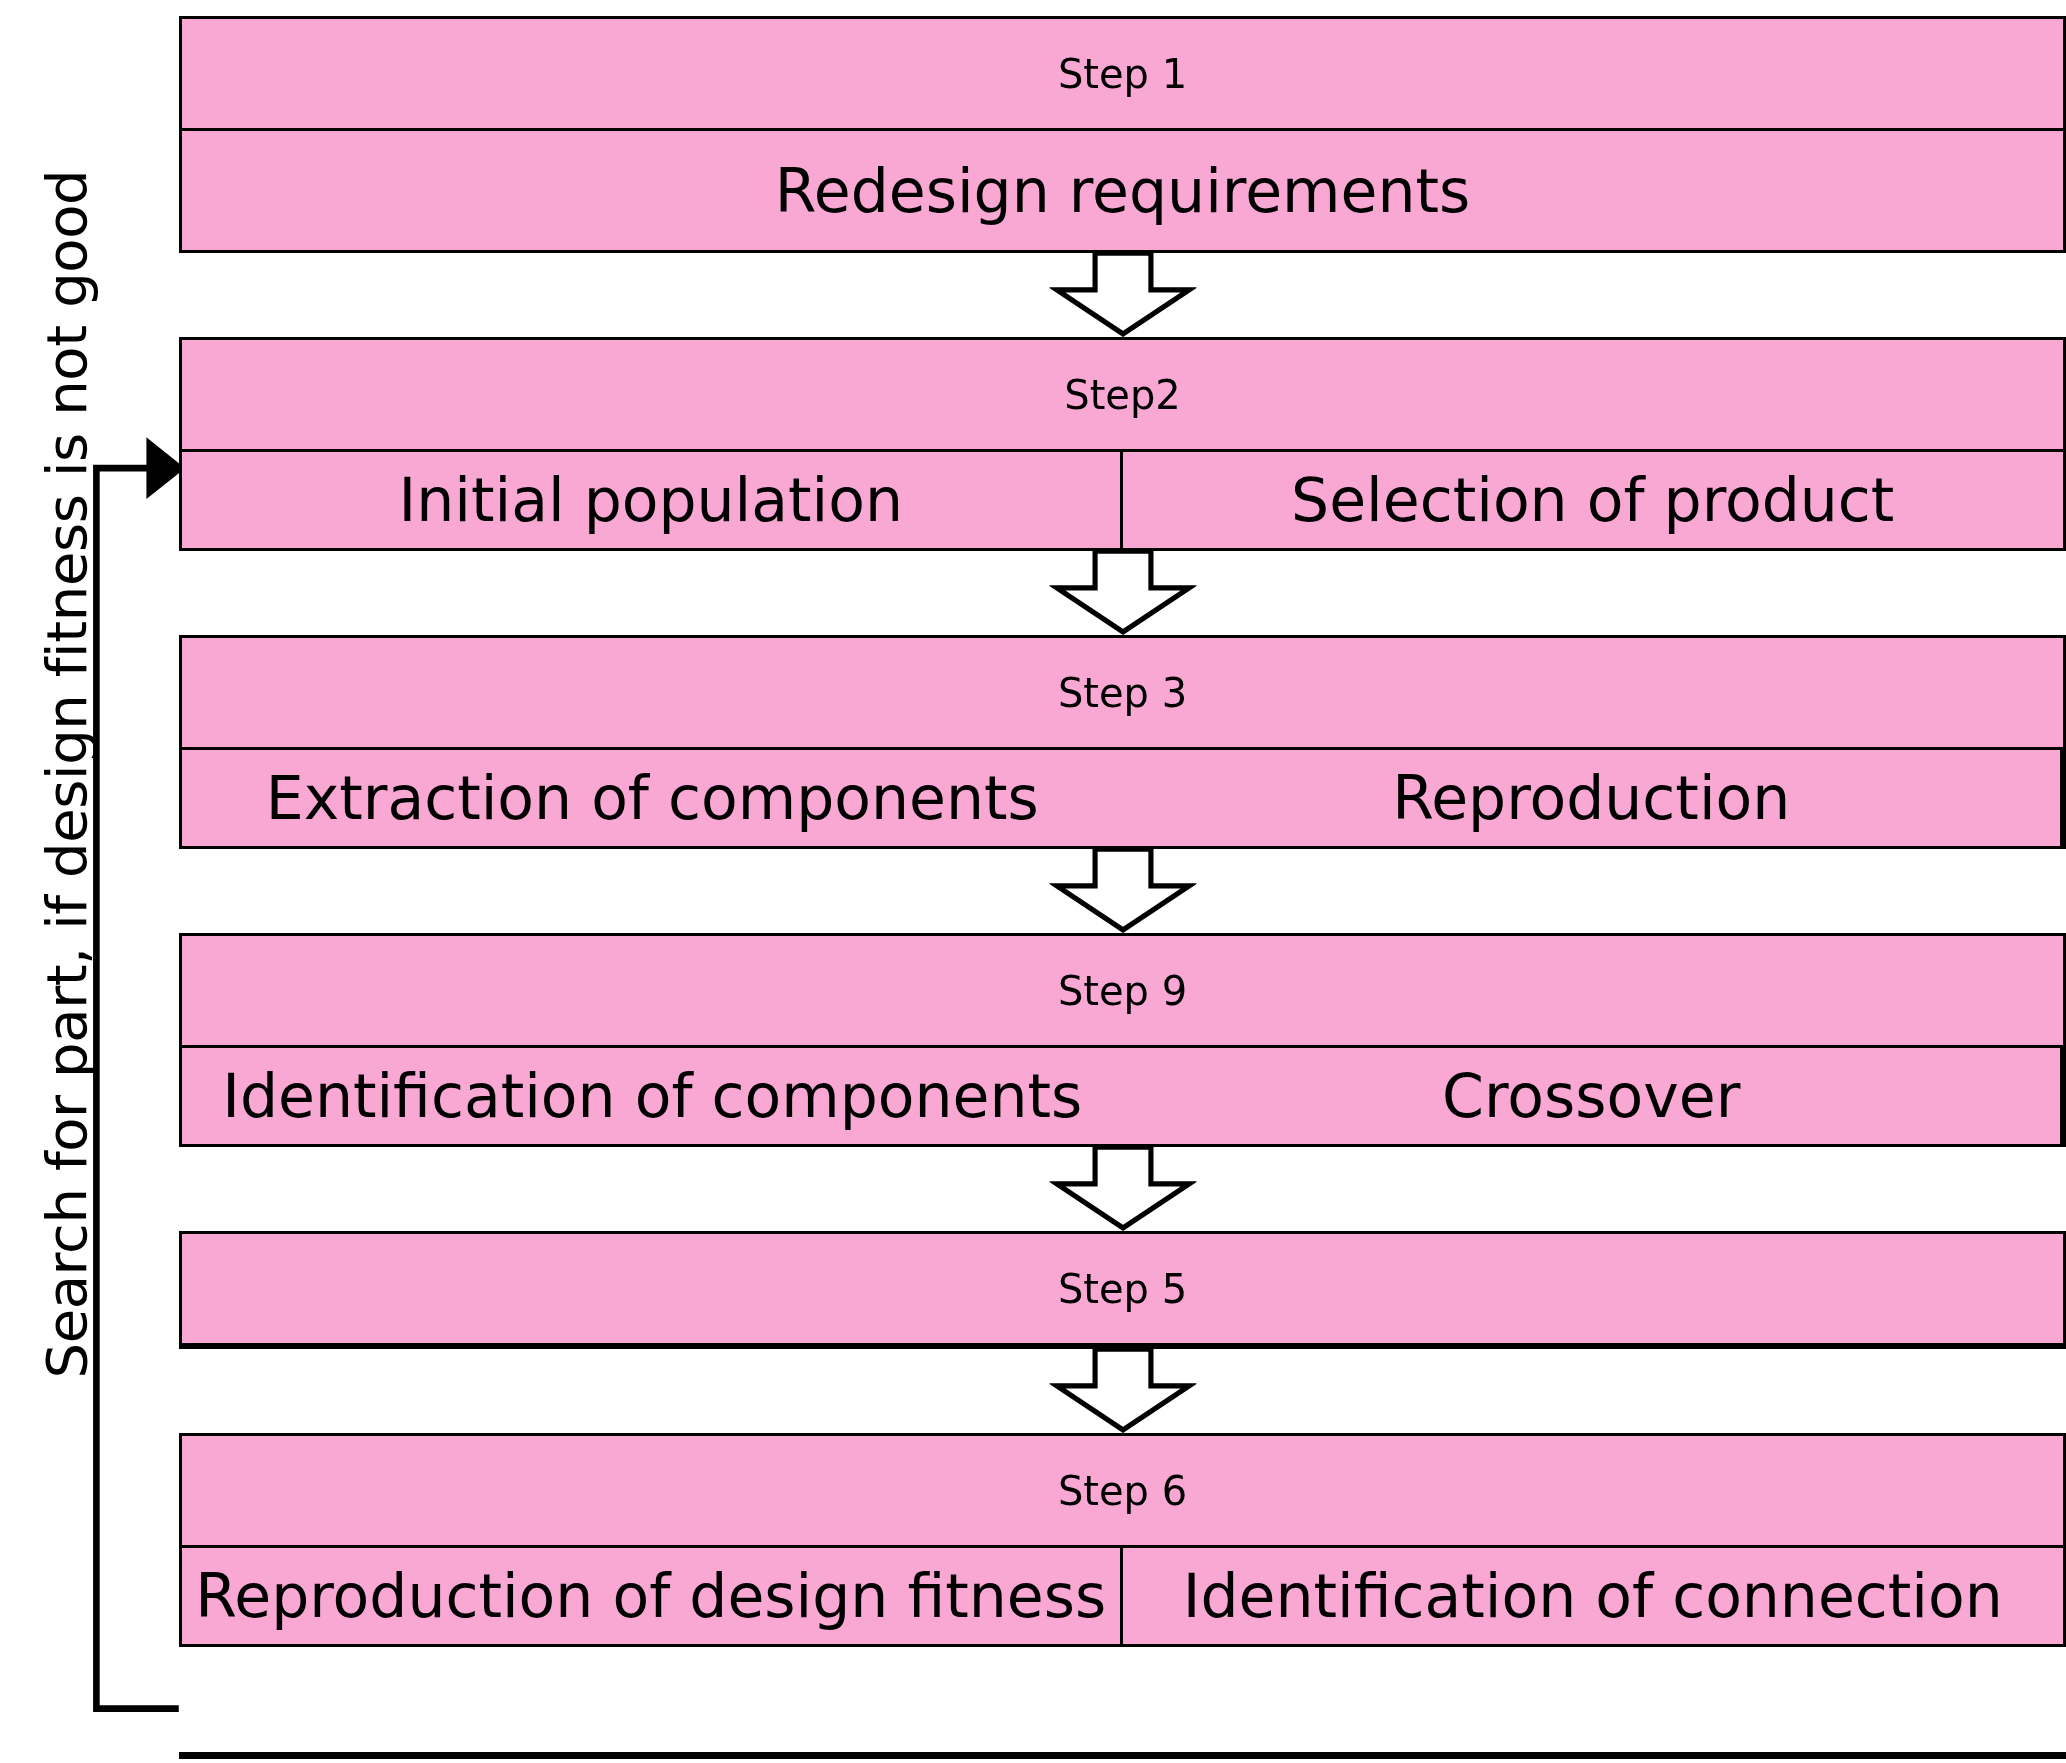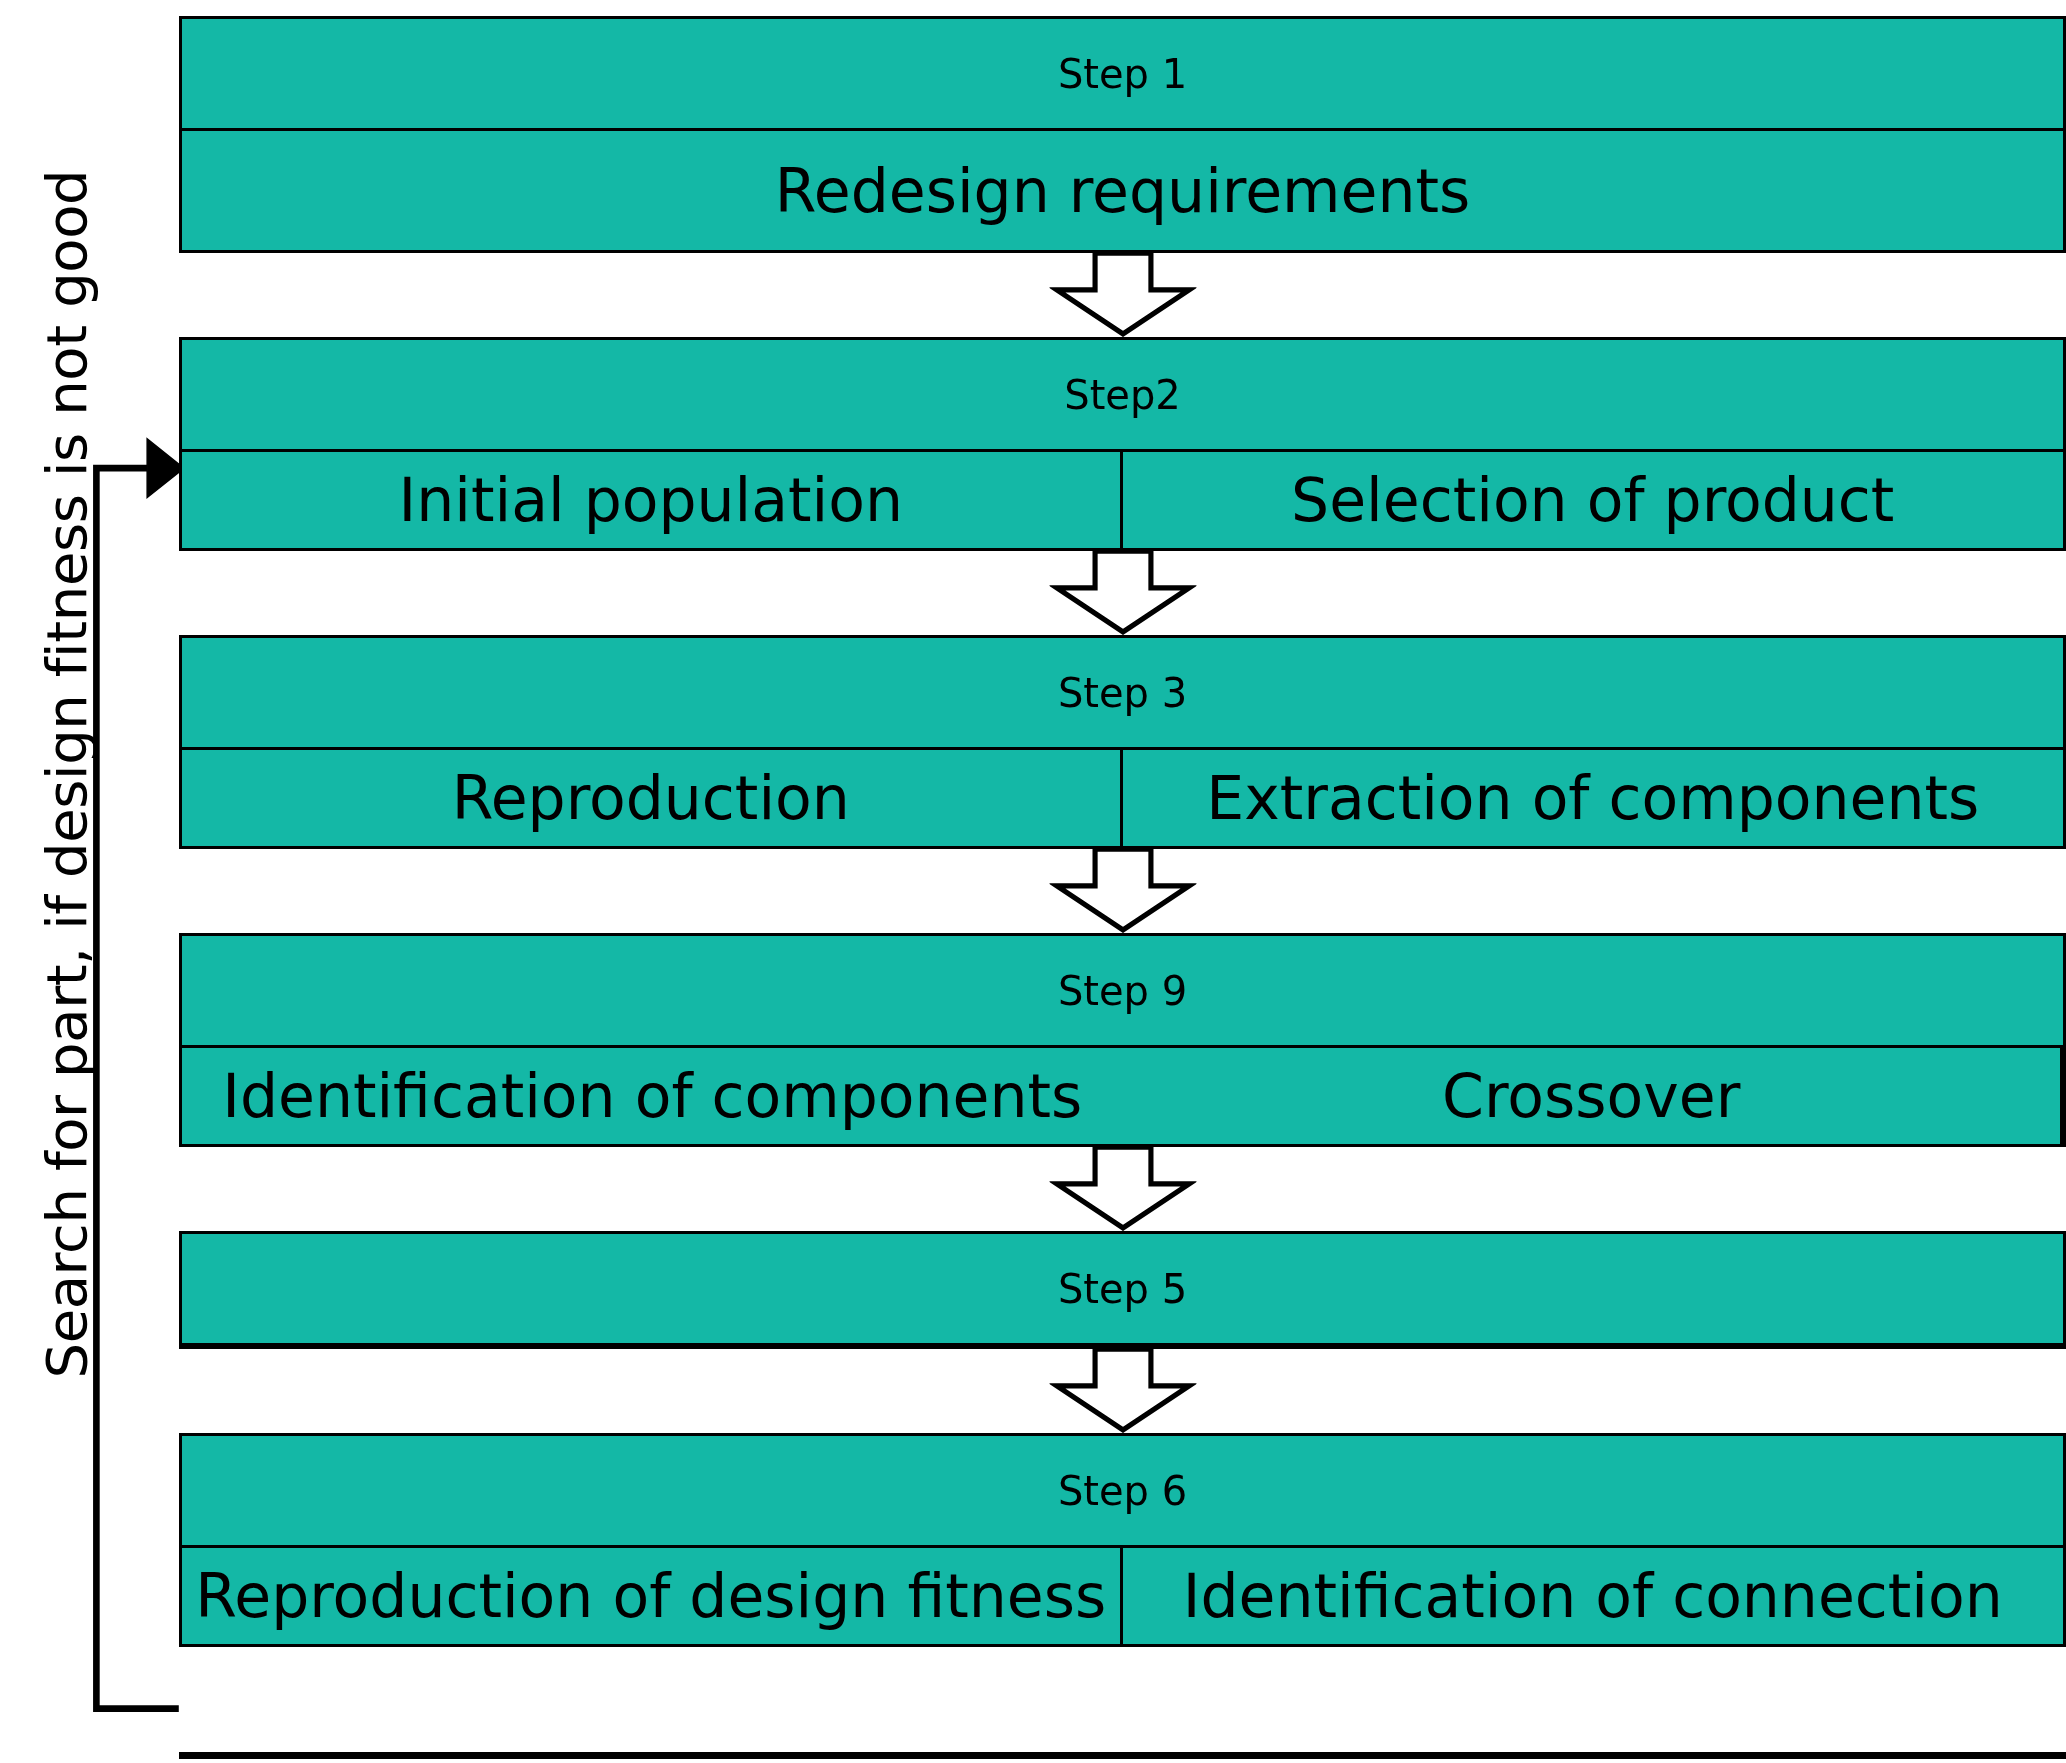--- a/index.html
+++ b/index.html
@@ -48,21 +48,21 @@
   
   #flow-column {
     position: absolute;
     left: 179px;
     top: 16px;
     width: 1887px;
   }
 
   .step-box {
     border: 3.7px solid #000;
-    background: #14b8a6;
+    background: #f9a8d4;
     box-sizing: border-box;
     width: 1887px;
   }
   .step-box.first {
     width: 1887px;
   }
 
   .step-label-row {
     border-bottom: 3.7px solid #000;
     height: 112px;
@@ -183,26 +183,26 @@
       <svg class="block-arrow" width="147" height="84" viewBox="0 0 200 114" xmlns="http://www.w3.org/2000/svg">
         <polygon points="62,0 138,0 138,50 190,50 100,110 10,50 62,50" fill="#ffffff" stroke="#000000" stroke-width="7" stroke-linejoin="miter"></polygon>
       </svg>
     </div>
 
     <div class="step-box">
       <div class="step-label-row">
         <span class="step-label">Step 3</span>
       </div>
       <div class="content-row">
+        <div class="content-cell">
+          <span class="content-text">Extraction of components</span>
+        </div>
         <div class="content-cell left-cell">
           <span class="content-text">Reproduction</span>
         </div>
-        <div class="content-cell">
-          <span class="content-text">Extraction of components</span>
-        </div>
       </div>
     </div>
 
     <div class="arrow-gap">
       <svg class="block-arrow" width="147" height="84" viewBox="0 0 200 114" xmlns="http://www.w3.org/2000/svg">
         <polygon points="62,0 138,0 138,50 190,50 100,110 10,50 62,50" fill="#ffffff" stroke="#000000" stroke-width="7" stroke-linejoin="miter"></polygon>
       </svg>
     </div>
 
     <div class="step-box">

